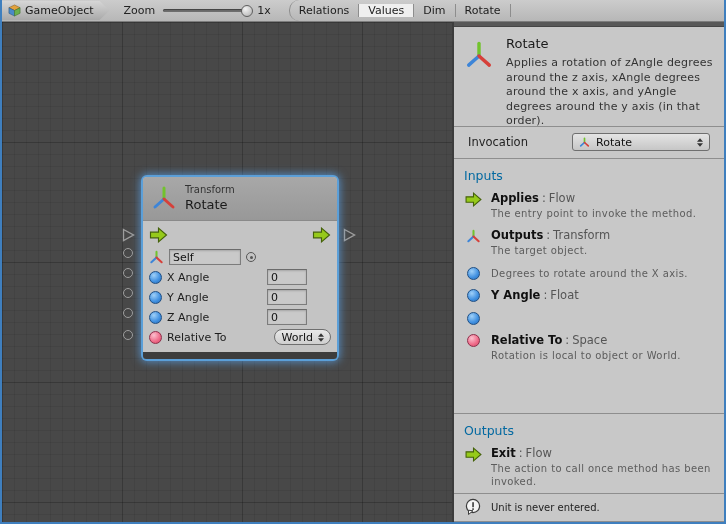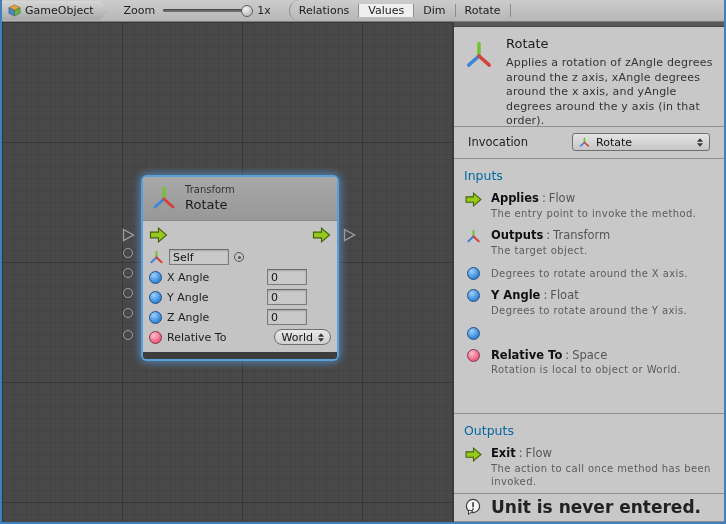--- a/index.html
+++ b/index.html
@@ -40,21 +40,21 @@
     box-shadow:0 0 0 2px #5b9fd8, 0 0 9px 3px rgba(90,160,230,.75); cursor:move; }
   .node-header { display:flex; align-items:center; gap:8px; height:44px; padding:0 8px; background:linear-gradient(#a8a8a8,#989898); border-bottom:1px solid #8a8a8a; border-radius:4px 4px 0 0; }
   .node-header .ntitles { display:flex; flex-direction:column; line-height:1.25; }
   .ncategory { font-size:10px; color:#333; }
   .ntitle { font-size:13px; color:#1b1b1b; }
   .node-body { padding:5px 6px 4px 6px; }
   .nrow { position:relative; display:flex; align-items:center; height:18px; margin-bottom:2px; gap:5px; }
   .nrow.flow { justify-content:space-between; margin-bottom:4px; }
   .nlabel { font-size:11px; color:#1d1d1d; white-space:nowrap; }
   .nfield { height:16px; background:#c9c9c9; border:1px solid #7c7c7c; border-top-color:#6b6b6b; box-shadow:inset 0 1px 2px rgba(0,0,0,.18); font-family:"DejaVu Sans","Liberation Sans",sans-serif; font-size:11px; color:#111; padding:0 3px; }
-  .nfield.self { width:60px; }
+  .nfield.self { width:72px; }
   .nfield.num { width:40px; margin-left:auto; margin-right:24px; }
   .picker { width:10px; height:10px; border:1.4px solid #555; border-radius:50%; position:relative; cursor:pointer; }
   .picker::after { content:""; position:absolute; left:50%; top:50%; width:3px; height:3px; margin:-1.5px 0 0 -1.5px; background:#555; border-radius:50%; }
   .dropdown-sm { display:flex; align-items:center; gap:5px; height:16px; padding:0 6px; margin-left:auto; background:linear-gradient(#e8e8e8,#cfcfcf); border:1px solid #6f6f6f; border-radius:8px; font-size:11px; color:#111; cursor:pointer; }
   .node-footer { height:7px; background:#3d3d3d; border-radius:0 0 3px 3px; }
 
   .port-circle { width:13px; height:13px; border-radius:50%; flex:0 0 13px; }
   .port-blue { background:radial-gradient(circle at 35% 30%, #9fd0f8, #3f8fe0 60%, #2e6fb4); border:1px solid #1f4f84; }
   .port-pink { background:radial-gradient(circle at 35% 30%, #fbc0ce, #ef6a88 60%, #d04868); border:1px solid #8e2f4a; }
 
@@ -77,21 +77,21 @@
   .section.outputs { min-height:80px; border-bottom:1px solid #8e8e8e; }
   .sheader { font-size:12.5px; color:#0369a1; padding:2px 10px 8px 10px; }
   .entry { display:flex; gap:9px; padding:0 10px; margin-bottom:8px; }
   .eicon { width:18px; flex:0 0 18px; display:flex; justify-content:center; padding-top:1px; }
   .eline { font-size:11.5px; line-height:1.3; }
   .eline b { color:#101010; }
   .eline .colon { margin:0 3px; color:#555; }
   .etype { color:#555; }
   .edesc { font-size:10px; color:#5c5c5c; letter-spacing:.4px; line-height:1.35; margin-top:1px; }
   .warnrow { height:32px; display:flex; align-items:center; gap:9px; padding:0 10px; border-bottom:1px solid #8e8e8e; }
-  .warntext { font-size:17px; font-weight:700; color:#222; }
+  .warntext { font-size:10px; font-weight:400; color:#222; }
   .panel-fill { flex:1; background:#b3b3b3; }
 
   svg { display:block; }
 </style>
 </head>
 <body>
 
 <div class="window">
 
   <div class="toolbar">
@@ -285,21 +285,20 @@
             <div class="edesc">Degrees to rotate around the X axis.</div>
           </div>
         </div>
 
         <div class="entry">
           <span class="eicon">
               <span class="port-circle port-blue"></span>
             </span>
           <div>
             <div class="eline"><b>Y Angle</b><span class="colon">:</span><span class="etype">Float</span></div>
-            <div class="edesc">Degrees to rotate around the Y axis.</div>
           </div>
         </div>
 
         <div class="entry">
           <span class="eicon">
               <span class="port-circle port-blue"></span>
             </span>
         </div>
 
         <div class="entry">

